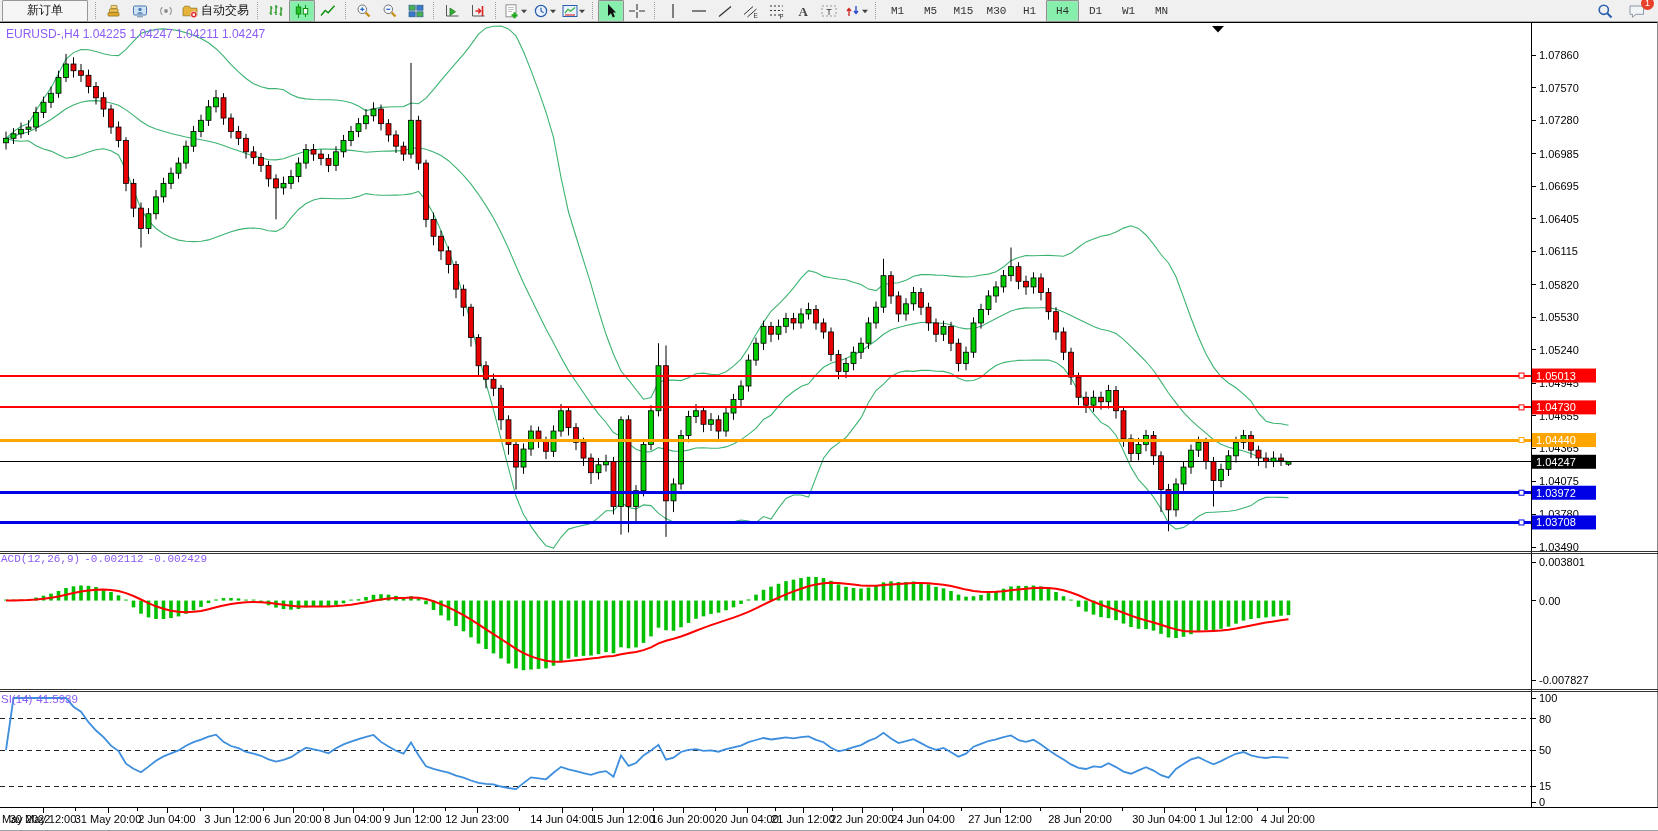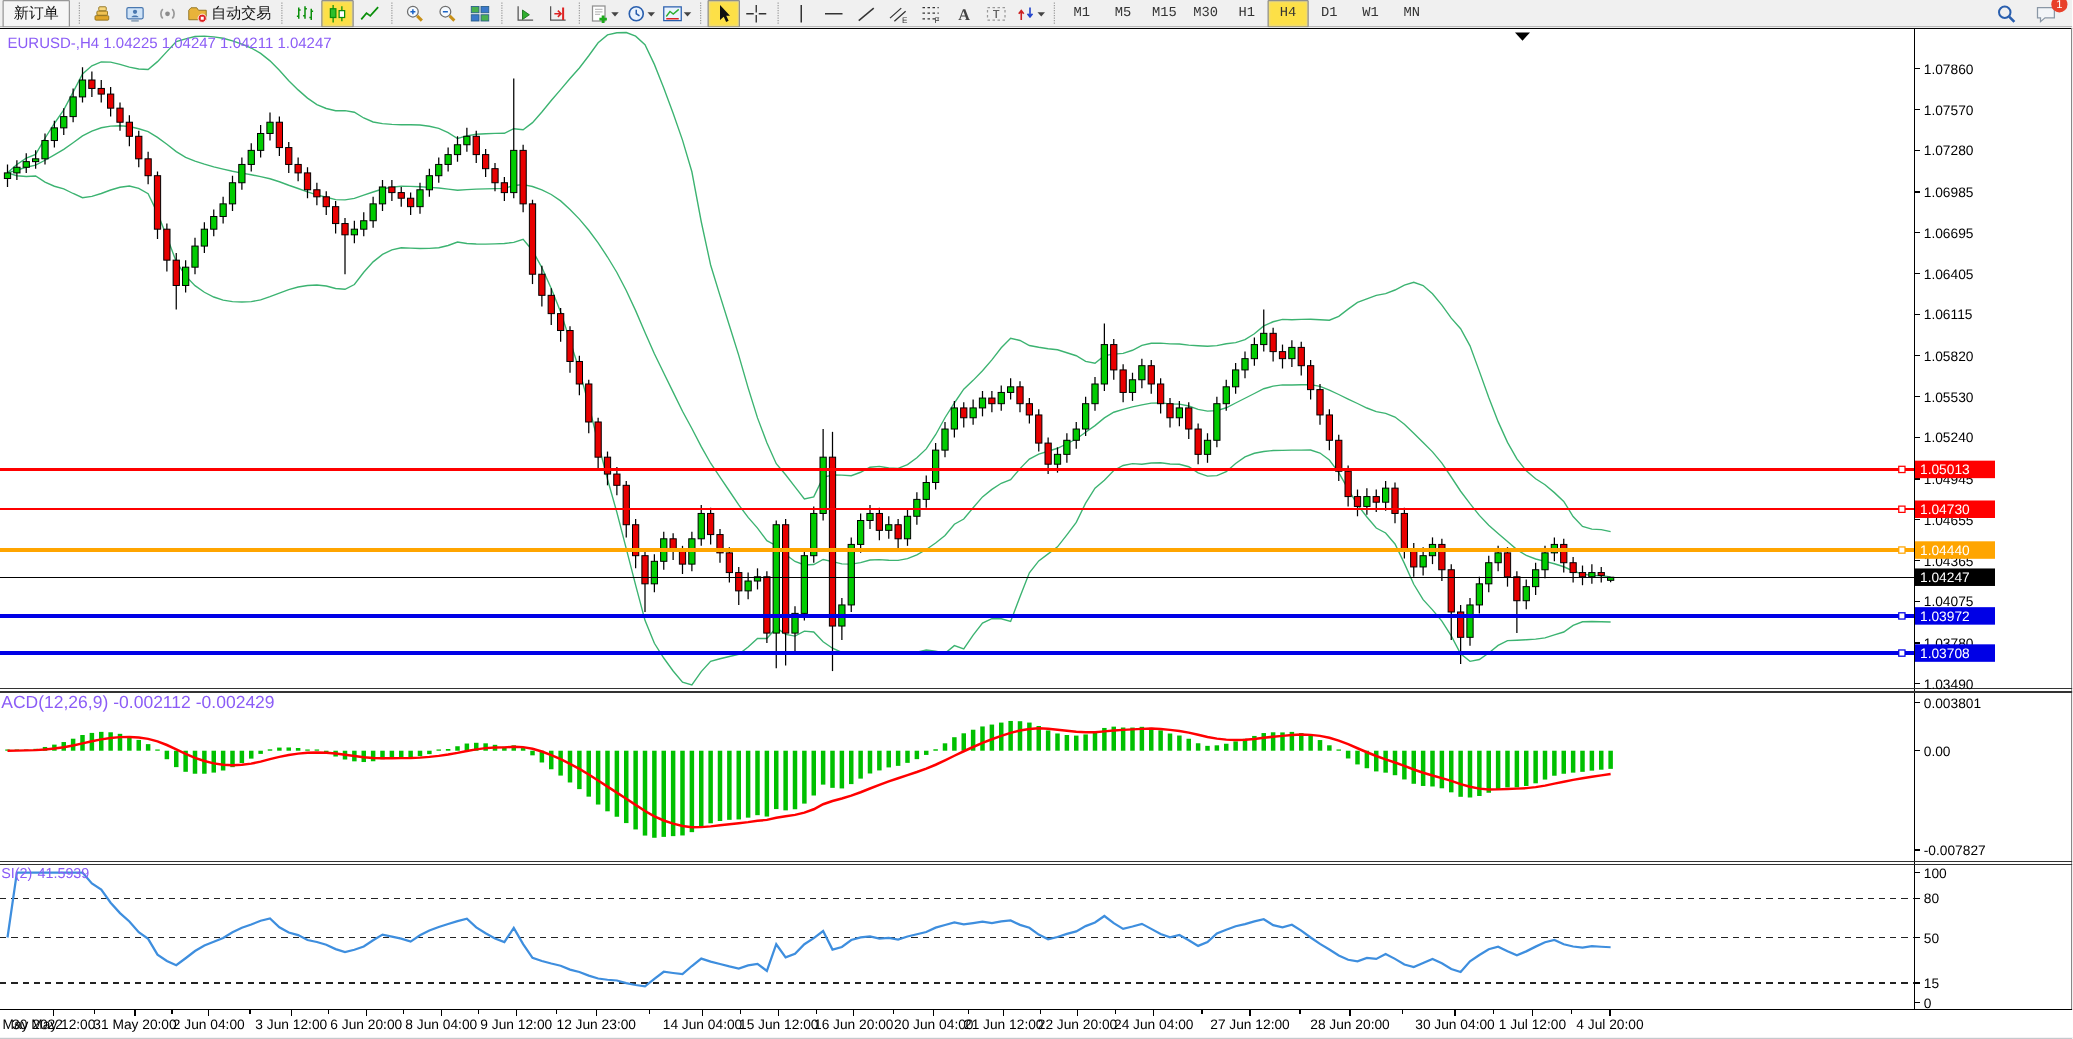--- a/index.html
+++ b/index.html
@@ -3,22 +3,22 @@
 <meta charset="utf-8">
 <style>
   html,body{margin:0;padding:0;background:#fff;}
   body{font-family:"Liberation Sans","DejaVu Sans",sans-serif;-webkit-font-smoothing:none;}
   #app{position:relative;width:1658px;height:831px;overflow:hidden;background:#fff;border-bottom:1px solid #9aa0a6;box-sizing:border-box;}
   
   #toolbar{position:absolute;left:0;top:0;width:1658px;height:22px;background:#f0f0f0;
     border-bottom:1px solid #a7a7a7;display:flex;align-items:center;padding:0 2px;box-sizing:border-box;}
   .tbbtn{height:20px;min-width:22px;display:flex;align-items:center;justify-content:center;
     border:1px solid transparent;border-radius:1px;padding:0 1px;cursor:default;}
-  .tbbtn.sel{border:1px solid #8f8f8f;background:#fde047;box-shadow:inset 0 0 2px #d5d5d5;}
-  .tbbtn.txt{border:1px solid #989898;background:#f6f6f6;padding:0 6px;margin-right:3px;}
+  .tbbtn.sel{border:1px solid #8f8f8f;background:#86efac;box-shadow:inset 0 0 2px #d5d5d5;}
+  .tbbtn.txt{border:1px solid #989898;background:#f6f6f6;padding:0 22px;margin-right:3px;}
   .tblabel{font-size:12px;color:#111;white-space:nowrap;padding:0 2px;}
   .tbicon{display:inline-flex;align-items:center;}
   .tbcaret{display:inline-flex;align-items:center;margin-left:-1px;}
   .tbsep{width:1px;height:17px;border-left:1px dotted #9d9d9d;margin:0 4px;}
   .tbbtn.tf{font-size:11px;color:#333;min-width:25px;padding:0 3px;font-family:Liberation Mono, monospace;}
   .tbright{margin-left:auto;display:flex;align-items:center;gap:6px;padding-right:6px;}
   .badge{position:absolute;right:-5px;top:-4px;background:#e8402a;color:#fff;font-size:9px;
     width:13px;height:13px;border-radius:50%;display:flex;align-items:center;justify-content:center;}
   
   #chart-region{position:absolute;left:0;top:22px;width:1658px;height:809px;background:#fff;}
@@ -984,20 +984,20 @@
           <line x1="1226" y1="786" x2="1226" y2="791" stroke="#000" shape-rendering="crispEdges"></line>
           <line x1="1257" y1="786" x2="1257" y2="789" stroke="#000" shape-rendering="crispEdges"></line>
           <text x="1226" y="801" text-anchor="middle" font-size="11" fill="#000" font-family="Liberation Sans, DejaVu Sans, sans-serif">1 Jul 12:00</text>
           <line x1="1288" y1="786" x2="1288" y2="791" stroke="#000" shape-rendering="crispEdges"></line>
           <text x="1288" y="801" text-anchor="middle" font-size="11" fill="#000" font-family="Liberation Sans, DejaVu Sans, sans-serif">4 Jul 20:00</text>
         </g>
       </svg>
     <div class="pane-label" id="chart-title" style="left:6px;top:5px;">
       <span>EURUSD-,H4  1.04225 1.04247 1.04211 1.04247</span>
     </div>
-    <div class="pane-label" id="macd-label" style="left:1px;top:531px;font-size:14px;">
+    <div class="pane-label" id="macd-label" style="left:1px;top:531px;font-size:11px;font-family:Liberation Mono, monospace;">
       <span>ACD(12,26,9)</span><span>-0.002112</span><span>-0.002429</span>
     </div>
     <div class="pane-label" id="rsi-label" style="left:1px;top:671px;font-size:11.5px;">
-      <span>SI(2)</span><span>41.5939</span>
+      <span>SI(14)</span><span>41.5939</span>
     </div>
   </div>
 </div>
 
 </body></html>

